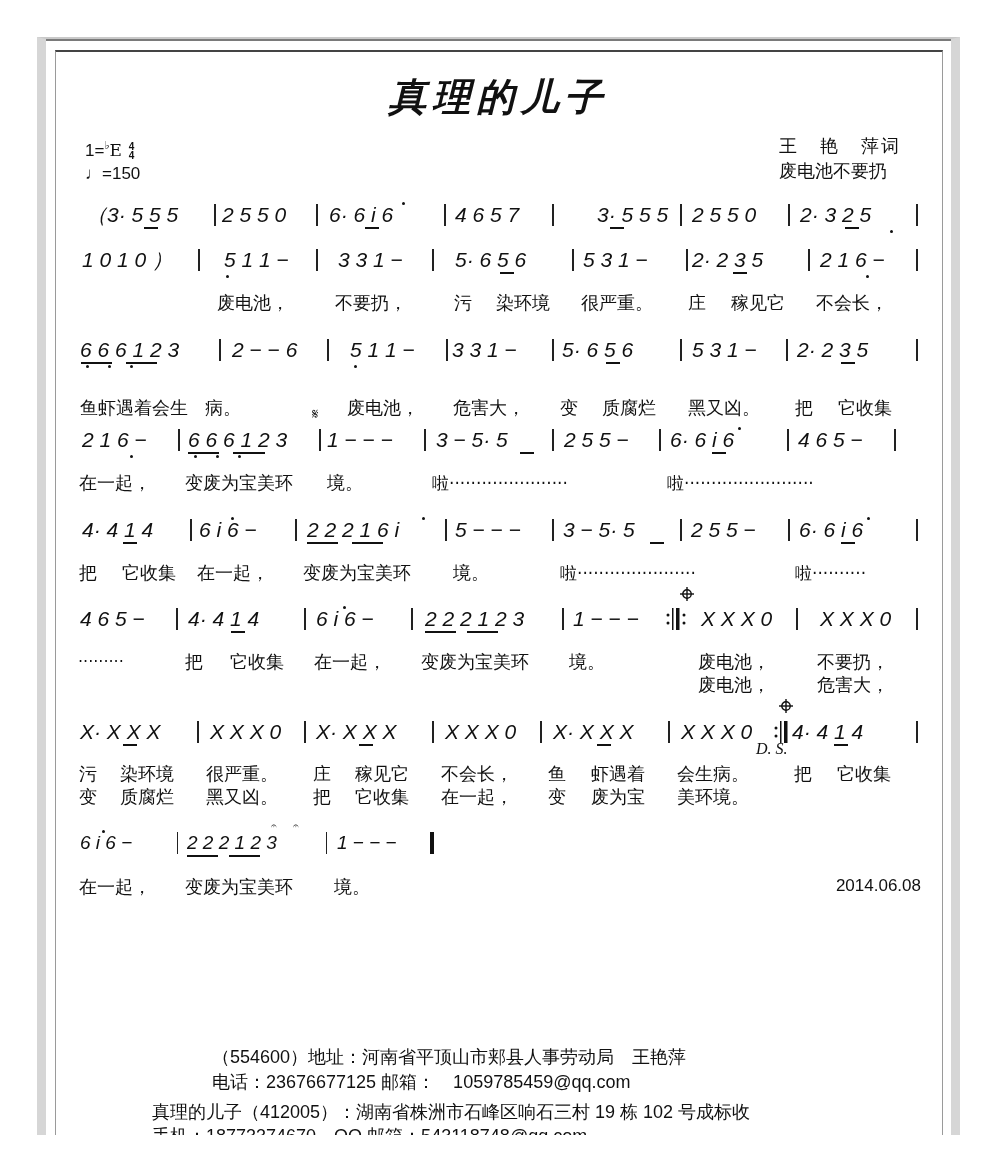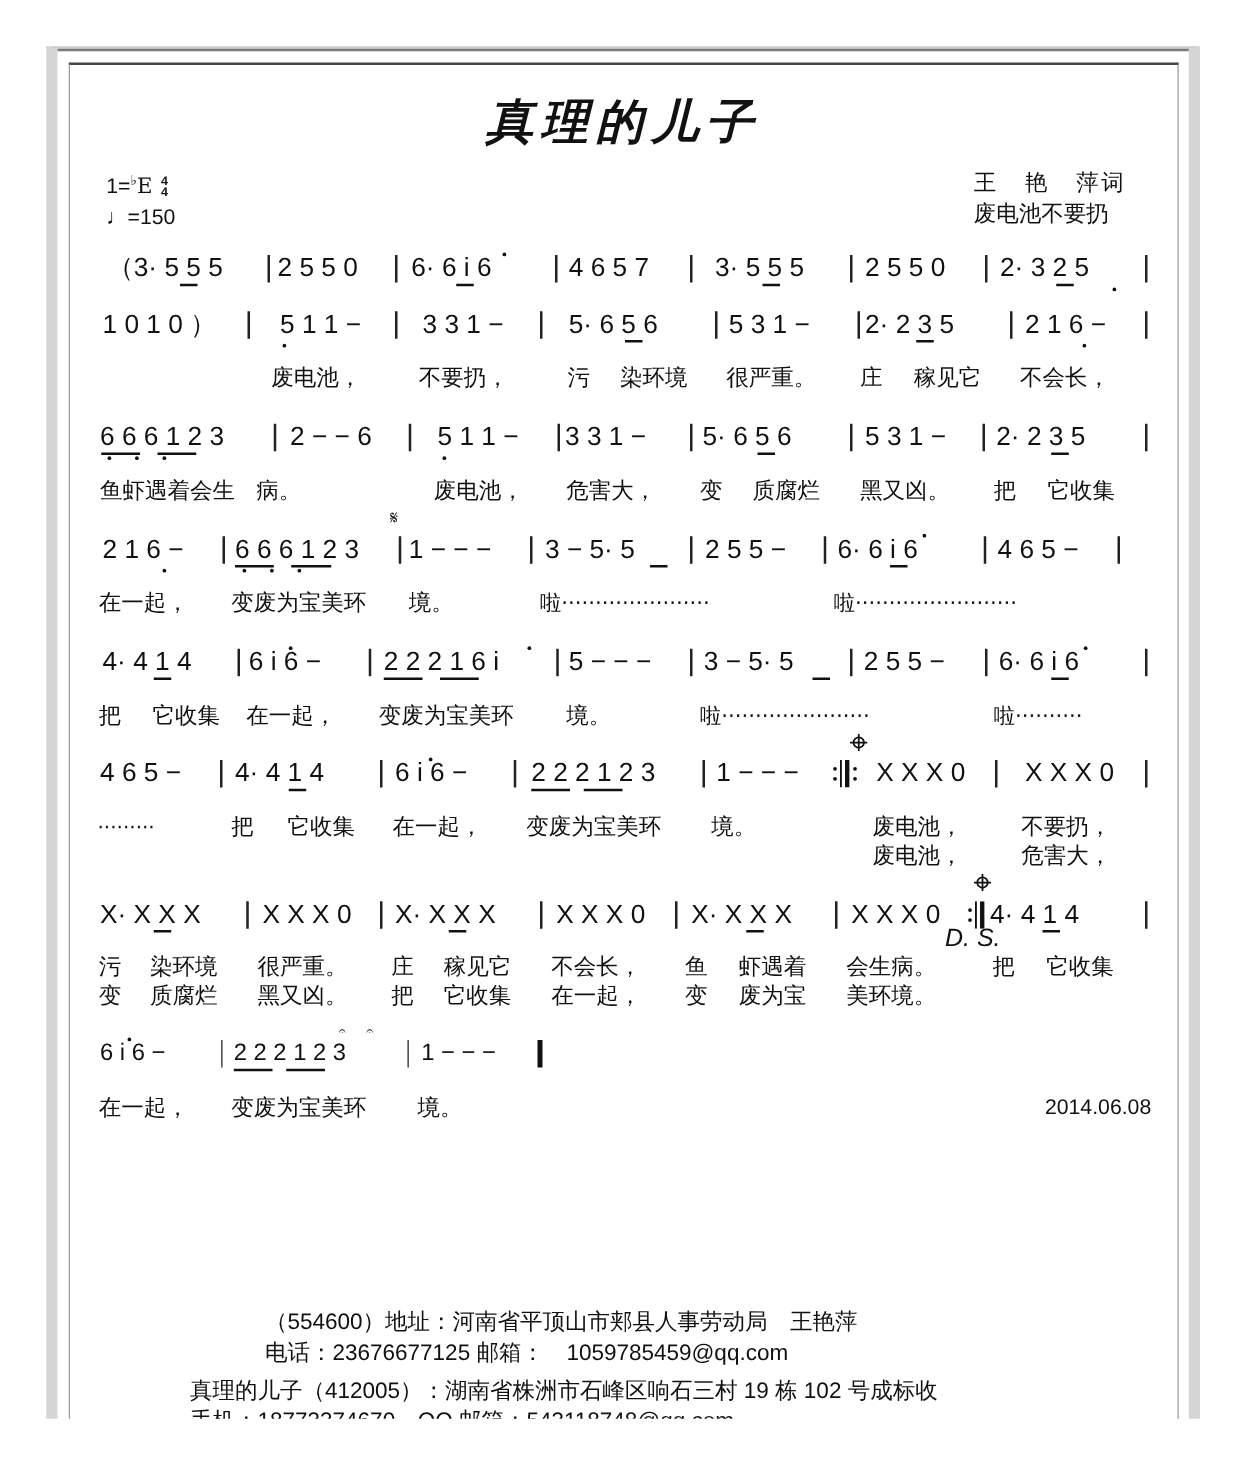--- a/index.html
+++ b/index.html
@@ -16,29 +16,29 @@
            font-family:"DejaVu Serif", serif; font-size:38px; font-weight:bold;
            font-style:italic; letter-spacing:6px; color:#111; }
   .meta-left { position:absolute; left:85px; top:134px; font-size:17px; line-height:23px;
                font-family:"Liberation Sans", sans-serif; }
   .frac { display:inline-block; vertical-align:middle; font-size:10px; line-height:9px;
           text-align:center; font-weight:bold; margin-left:2px; }
   .meta-right { position:absolute; right:96px; top:134px; font-size:18px; line-height:25px;
                 text-align:left; font-family:"Liberation Sans", sans-serif; }
   .row { position:absolute; left:0; width:997px; height:30px; }
   .tok { position:absolute; top:0; font-family:"Liberation Sans", sans-serif;
-         font-size:21px; line-height:28px; letter-spacing:0; white-space:nowrap; }
+         font-size:21px; line-height:28px; letter-spacing:0; white-space:nowrap;font-style:italic; }
   .bar { position:absolute; top:3px; width:1.5px; height:22px; background:#222; }
   .lyric { position:absolute; font-size:18px; line-height:24px; white-space:nowrap;
            font-family:"DejaVu Sans", sans-serif; }
   .low { position:absolute; width:3px; height:3px; border-radius:50%; background:#111; }
   .hi  { position:absolute; width:3px; height:3px; border-radius:50%; background:#111; }
   .segno { position:absolute; font-size:15px; font-family:"DejaVu Serif", serif; }
   .coda { position:absolute; width:14px; height:14px; }
-  .ds { position:absolute; font-family:Liberation Sans, sans-serif; font-style:italic; font-size:20px; }
+  .ds { position:absolute; font-family:Liberation Serif, serif; font-style:italic; font-size:16px; }
   .repeat { position:absolute; }
   .footer { position:absolute; font-family:"Liberation Sans", sans-serif; font-size:18px;
             line-height:24px; white-space:nowrap; }
   .date { position:absolute; right:76px; top:876px; font-size:17px;
           font-family:"Liberation Sans", sans-serif; }
   .cut { position:absolute; left:0; top:1135px; width:997px; height:37px; background:#fff; }
 </style>
 </head>
 <body>
 
@@ -65,21 +65,21 @@
 
 <div class="row" style="top:201px">
   <span class="tok" style="left:86px">（3· 5 5 5</span>
   <span class="bar" style="left:214px"></span>
   <span class="tok" style="left:222px">2 5 5 0</span>
   <span class="bar" style="left:316px"></span>
   <span class="tok" style="left:329px">6· 6 i 6</span>
   <span class="bar" style="left:444px"></span>
   <span class="tok" style="left:455px">4 6 5 7</span>
   <span class="bar" style="left:552px"></span>
-  <span class="tok" style="left:572px">3· 5 5 5</span>
+  <span class="tok" style="left:597px">3· 5 5 5</span>
   <span class="bar" style="left:680px"></span>
   <span class="tok" style="left:692px">2 5 5 0</span>
   <span class="bar" style="left:788px"></span>
   <span class="tok" style="left:800px">2· 3 2 5</span>
   <span class="bar" style="left:916px"></span>
 
   <span style="position:absolute;left:144px;top:26px;width:14px;height:1.5px;background:#111"></span>
   <span style="position:absolute;left:365px;top:26px;width:14px;height:1.5px;background:#111"></span>
   <span class="hi" style="left:402px;top:1px"></span>
   <span style="position:absolute;left:610px;top:26px;width:14px;height:1.5px;background:#111"></span>
@@ -135,21 +135,21 @@
   <span class="bar" style="left:916px"></span>
   <span style="position:absolute;left:81px;top:26px;width:31px;height:1.5px;background:#111"></span>
   <span style="position:absolute;left:126px;top:26px;width:31px;height:1.5px;background:#111"></span>
   <span class="low" style="left:86px;top:29px"></span>
   <span class="low" style="left:108px;top:29px"></span>
   <span class="low" style="left:130px;top:29px"></span>
   <span class="low" style="left:354px;top:29px"></span>
   <span style="position:absolute;left:606px;top:26px;width:14px;height:1.5px;background:#111"></span>
   <span style="position:absolute;left:841px;top:26px;width:14px;height:1.5px;background:#111"></span>
 </div>
-<div class="row" style="top:381px">
+<div class="row" style="top:396px">
   <span class="lyric" style="left:80px">鱼虾遇着会生</span>
   <span class="lyric" style="left:205px">病。</span>
   <span class="lyric" style="left:347px">废电池，</span>
   <span class="lyric" style="left:453px">危害大，</span>
   <span class="lyric" style="left:560px">变</span>
   <span class="lyric" style="left:602px">质腐烂</span>
   <span class="lyric" style="left:688px">黑又凶。</span>
   <span class="lyric" style="left:795px">把</span>
   <span class="lyric" style="left:838px">它收集</span>
 </div>

